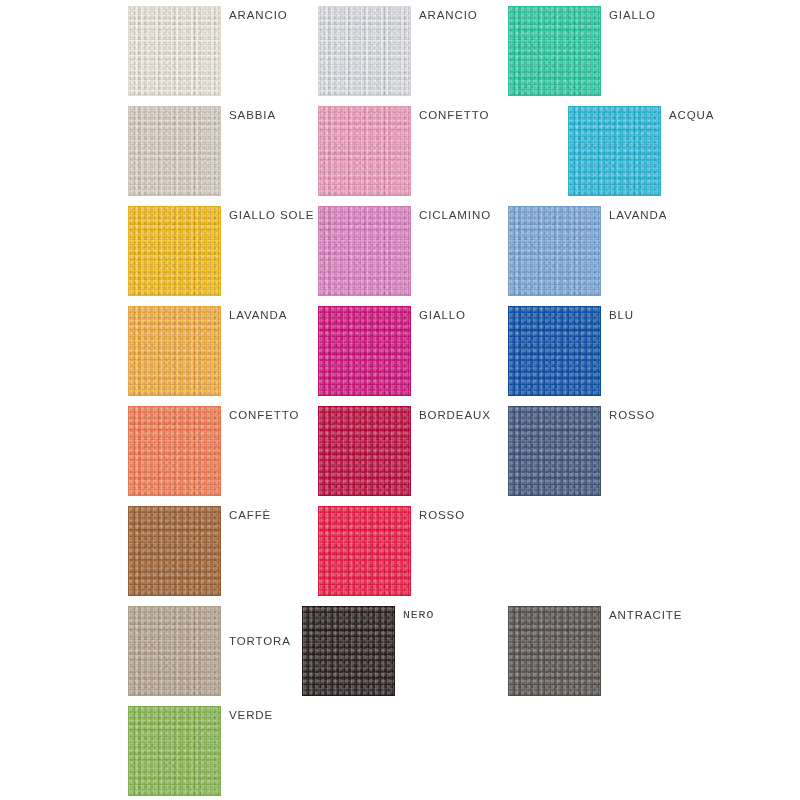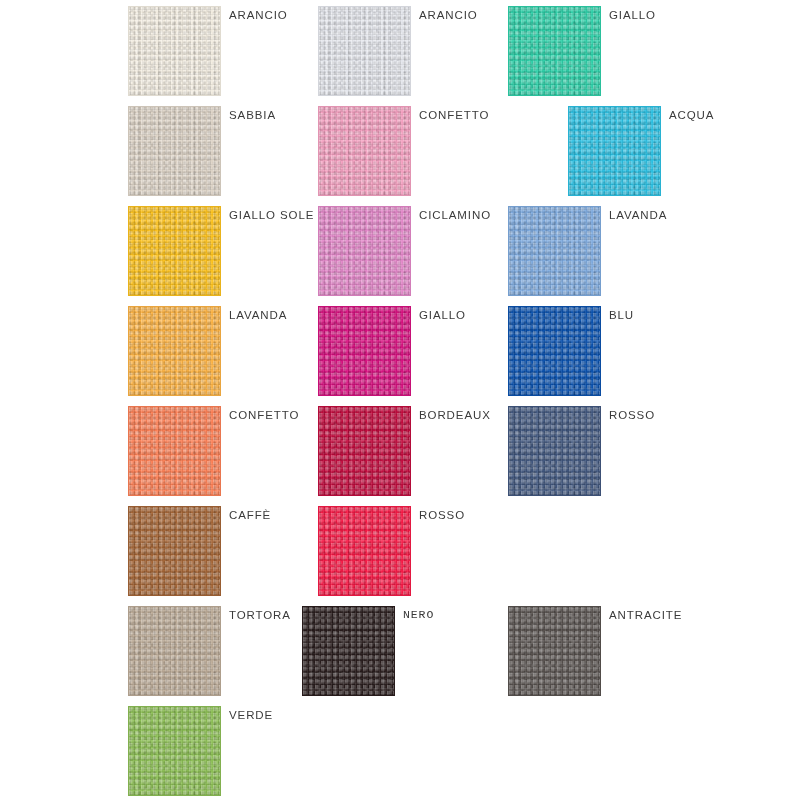--- a/index.html
+++ b/index.html
@@ -145,21 +145,21 @@
     <div class="swatch-cell" style="left: 128px; top: 503px;">
       <div class="swatch-chip" title="CAFFÈ" style="width: 93px; height: 90px; background-color: rgb(164, 101, 54);"></div>
       <div class="swatch-label" style="color: rgb(59, 59, 59);">CAFFÈ</div>
     </div>
     <div class="swatch-cell" style="left: 318px; top: 503px;">
       <div class="swatch-chip" title="ROSSO" style="width: 93px; height: 90px; background-color: rgb(245, 26, 70);"></div>
       <div class="swatch-label" style="color: rgb(59, 59, 59);">ROSSO</div>
     </div>
     <div class="swatch-cell" style="left: 128px; top: 603px;">
       <div class="swatch-chip" title="TORTORA" style="width: 93px; height: 90px; background-color: rgb(188, 171, 151);"></div>
-      <div class="swatch-label" style="color: rgb(59, 59, 59);">TORTORA</div>
+      <div class="swatch-label" style="color: rgb(59, 59, 59); margin-top: 26px;">TORTORA</div>
     </div>
     <div class="swatch-cell" style="left: 302px; top: 603px; font-family: Liberation Mono, monospace;">
       <div class="swatch-chip" title="NERO" style="width: 93px; height: 90px; background-color: rgb(42, 30, 30);"></div>
       <div class="swatch-label" style="color: rgb(59, 59, 59);">NERO</div>
     </div>
     <div class="swatch-cell" style="left: 508px; top: 603px;">
       <div class="swatch-chip" title="ANTRACITE" style="width: 93px; height: 90px; background-color: rgb(88, 82, 79);"></div>
       <div class="swatch-label" style="color: rgb(59, 59, 59);">ANTRACITE</div>
     </div>
     <div class="swatch-cell" style="left: 128px; top: 703px;">

